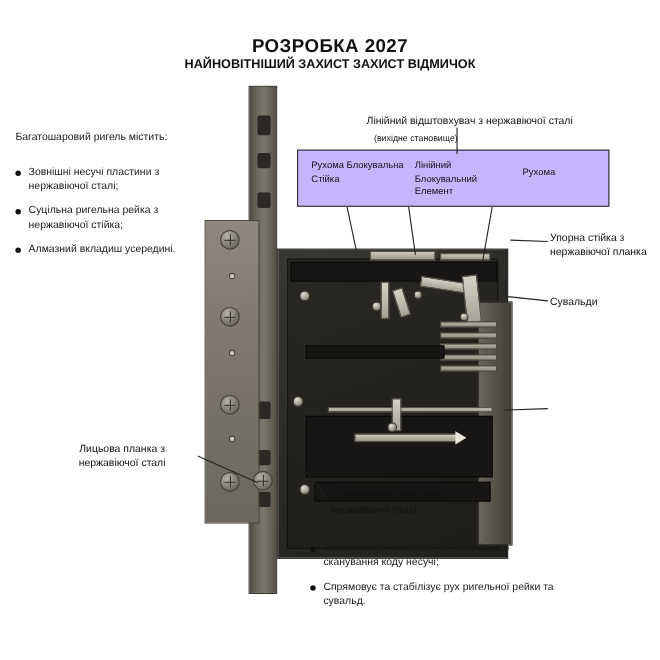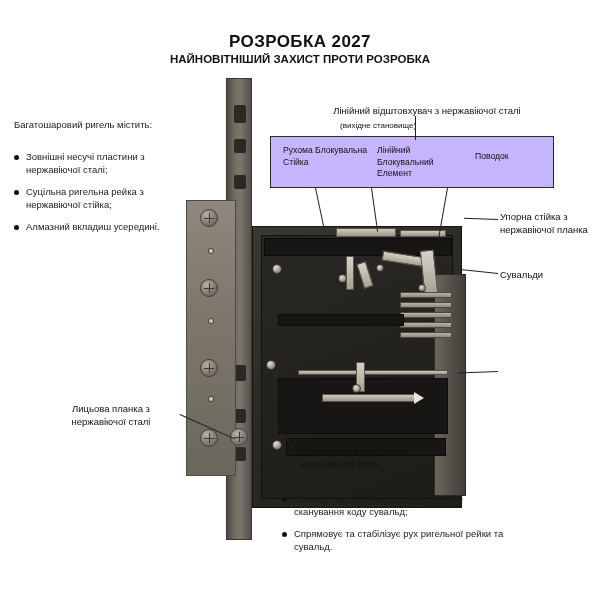--- a/index.html
+++ b/index.html
@@ -237,21 +237,21 @@
     border-bottom: 6px solid transparent;
     border-left: 10px solid #e9e5d8;
   }
 </style>
 </head>
 <body>
 
 <div id="page">
 
   <div class="title">РОЗРОБКА 2027</div>
-  <div class="subtitle">НАЙНОВІТНІШИЙ ЗАХИСТ ПРОТИ РОЗРОБКА</div>
+  <div class="subtitle">НАЙНОВІТНІШИЙ ЗАХИСТ ЗАХИСТ ВІДМИЧОК</div>
 
   <div class="lock-wrap">
 
     <div class="faceplate">
       <div class="slotwin" style="top:26px;height:18px;"></div>
       <div class="slotwin" style="top:60px;height:14px;"></div>
       <div class="slotwin" style="top:96px;height:14px;"></div>
       <div class="slotwin" style="top:286px;height:16px;"></div>
       <div class="slotwin" style="top:330px;height:14px;"></div>
       <div class="slotwin" style="top:368px;height:14px;"></div>
@@ -321,37 +321,37 @@
   <div class="txt" style="left:52px; top:402px; width:118px;text-align:center;">Лицьова планка з нержавіючої сталі</div>
 
   <div class="lead" style="left:180px; top:414px; width:60px; transform:rotate(24deg);"></div>
 
   <div class="txt" style="left:302px; top:104px; width:250px; text-align:center;">Лінійний відштовхувач з нержавіючої сталі</div>
   <div class="txt small" style="left:340px; top:120px; width:180px;">(вихідне становище)</div>
 
   <div class="callout-box" style="left:270px; top:136px; width:284px; height:52px;">
     <div class="callout-cell" style="left:12px; top:8px; width:84px;">Рухома Блокувальна Стійка</div>
     <div class="callout-cell" style="left:106px; top:8px; width:88px;">Лінійний Блокувальний Елемент</div>
-    <div class="callout-cell" style="left:204px; top:14px; width:70px;">Поводок</div>
+    <div class="callout-cell" style="left:204px; top:14px; width:70px;">Рухома</div>
   </div>
 
   <div class="lead" style="left:316px; top:188px; width:42px; transform:rotate(78deg);"></div>
   <div class="lead" style="left:372px; top:188px; width:44px; transform:rotate(82deg);"></div>
   <div class="lead" style="left:448px; top:188px; width:56px; transform:rotate(100deg);"></div>
   <div class="lead" style="left:416px; top:116px; width:24px; transform:rotate(90deg);"></div>
 
   <div class="txt" style="left:500px; top:210px; width:92px;">Упорна стійка з нержавіючої планка</div>
   <div class="lead" style="left:498px; top:220px; width:34px; transform:rotate(182deg);"></div>
 
   <div class="txt" style="left:500px; top:268px; width:92px;">Сувальди</div>
   <div class="lead" style="left:498px; top:274px; width:38px; transform:rotate(186deg);"></div>
 
   <div class="lead" style="left:498px; top:372px; width:40px; transform:rotate(178deg);"></div>
 
   <div class="txt" style="left:300px; top:444px; width:150px;">Стабілізуюча пластина з нержавіючої сталі</div>
   <div class="lead" style="left:296px; top:452px; width:48px; transform:rotate(232deg);"></div>
 
   <ul class="bl" style="left:282px; top:492px; width:230px;">
-    <li>Захищає від оптичного та механічного сканування коду сувальд;</li>
+    <li>Захищає від оптичного та механічного сканування коду несучі;</li>
     <li>Спрямовує та стабілізує рух ригельної рейки та сувальд.</li>
   </ul>
 
 </div>
 
 </body></html>

